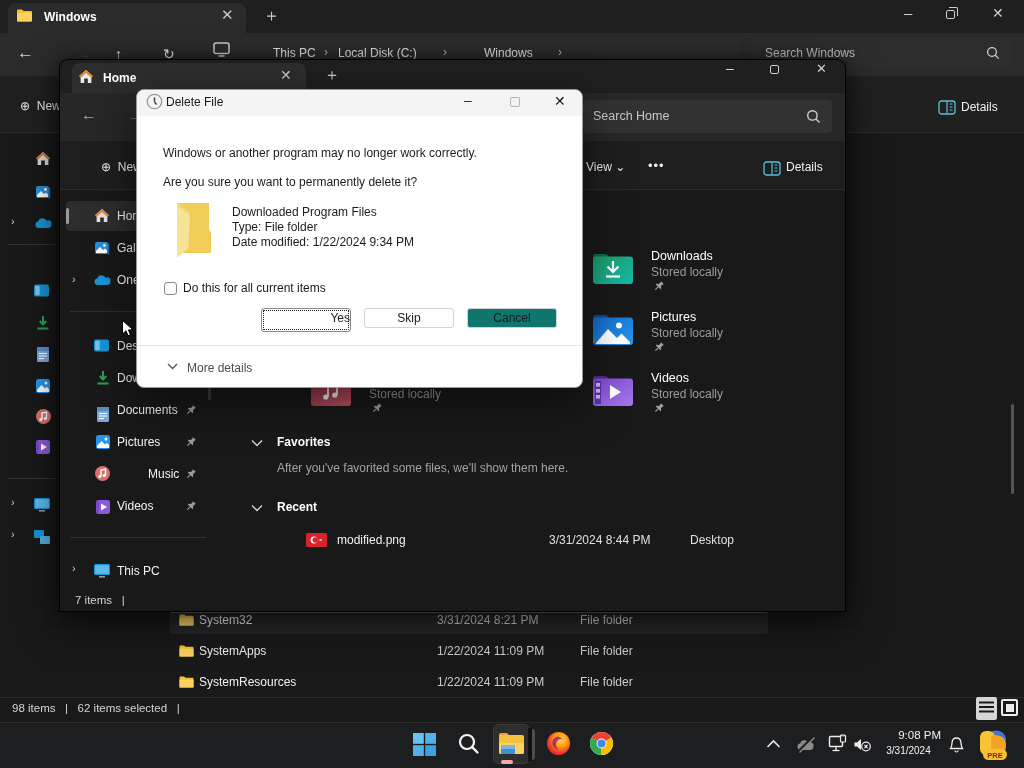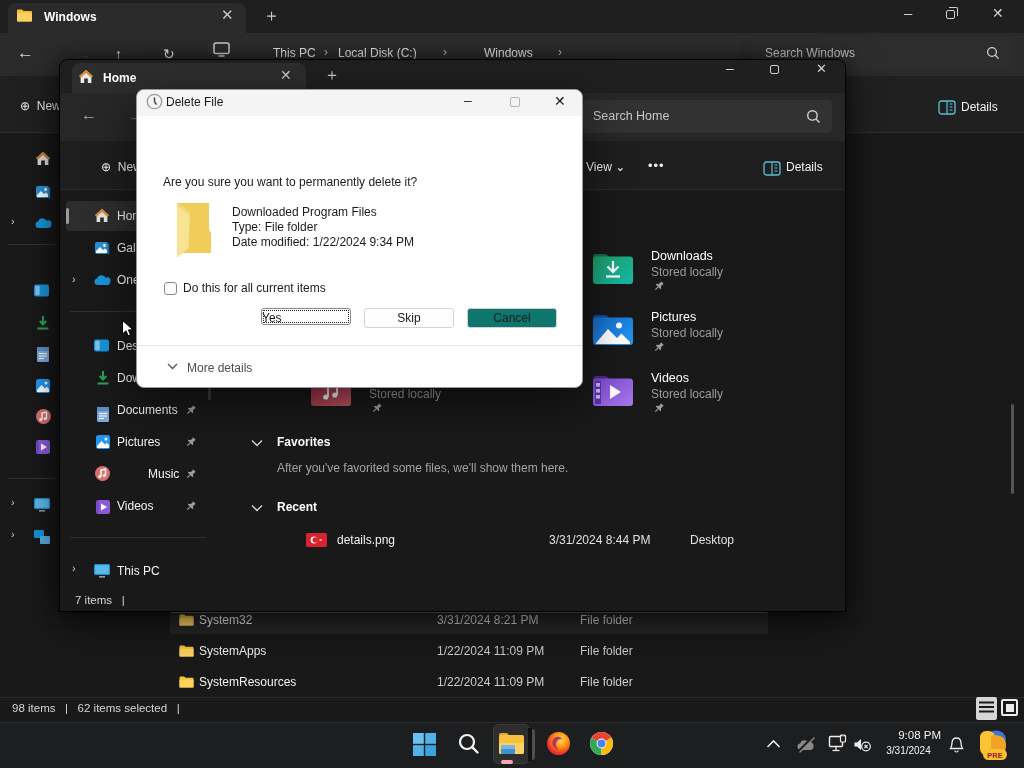--- a/index.html
+++ b/index.html
@@ -394,56 +394,57 @@
     <svg class="abs" style="left:191px;top:444px;" width="12" height="8" viewBox="0 0 12 8">
       <path d="M1 1.5 L6 6.5 L11 1.5" fill="none" stroke="#d5d5d5" stroke-width="1.4"></path>
     </svg>
     <div class="txt" style="left:217px;top:440px;font-size:12px;font-weight:bold;color:#ffffff;">Recent</div>
     <svg class="abs" style="left:246px;top:473px;" width="21" height="14" viewBox="0 0 21 14">
       <rect x="0" y="0" width="21" height="14" rx="1.5" fill="#d8232f"></rect>
       <circle cx="8" cy="7" r="3.4" fill="#fff"></circle>
       <circle cx="9.2" cy="7" r="2.7" fill="#d8232f"></circle>
       <path d="M12.5 7 L15.5 7.9 L15.5 6.1 Z" fill="#fff"></path>
     </svg>
-    <div class="txt" style="left:277px;top:473px;font-size:12px;color:#f2f2f2;">details.png</div>
+    <div class="txt" style="left:277px;top:473px;font-size:12px;color:#f2f2f2;">modified.png</div>
     <div class="txt" style="left:489px;top:473px;font-size:12px;color:#e0e0e0;">3/31/2024 8:44 PM</div>
     <div class="txt" style="left:630px;top:473px;font-size:12px;color:#e0e0e0;">Desktop</div>
 
     <div class="txt" style="left:15px;top:534px;font-size:11.5px;color:#d5d5d5;">7 items&nbsp;&nbsp;&nbsp;|</div>
   </div>
 
   <div id="dialog" class="abs" style="left:136px;top:89px;width:447px;height:299px;background:#ffffff;border:1px solid #9a9a9a;border-radius:8px;box-shadow:0 14px 45px rgba(0,0,0,0.55);color:#1a1a1a;">
     <div class="abs" style="left:0;top:0;width:445px;height:26px;background:#f4f4f4;border-radius:8px 8px 0 0;"></div>
 
     <svg class="abs" style="left:9px;top:3px;" width="17" height="17" viewBox="0 0 17 17">
       <circle cx="8.5" cy="8.5" r="7.2" fill="none" stroke="#9a9a9a" stroke-width="1.3"></circle>
       <line x1="8.5" y1="8.7" x2="8.5" y2="4.4" stroke="#444" stroke-width="1.5"></line>
       <line x1="8.5" y1="8.7" x2="10.6" y2="11.6" stroke="#444" stroke-width="1.5"></line>
     </svg>
     <div class="txt" style="left:29px;top:5px;font-size:12px;color:#191919;">Delete File</div>
     <div class="txt" style="left:327px;top:2px;font-size:14px;color:#333;">–</div>
     <div class="abs" style="left:373px;top:7px;width:10px;height:10px;border:1px solid #b5b5b5;border-radius:2px;"></div>
     <div class="txt" style="left:417px;top:3px;font-size:14px;color:#1a1a1a;">✕</div>
 
+    <div class="txt" style="left:26px;top:56px;font-size:12px;color:#1b1b1b;">Windows or another program may no longer work correctly.</div>
     <div class="txt" style="left:26px;top:85px;font-size:12px;color:#1b1b1b;">Are you sure you want to permanently delete it?</div>
 
     <svg class="abs" style="left:36px;top:111px;" width="40" height="56" viewBox="0 0 40 56">
       <path d="M4 2 L36 2 L36 27 Q36 30 38 31 L38 52 L8 52 Z" fill="#f0cd59"></path>
       <path d="M4 2 L17 11 L15.5 47 L4 57 Z" fill="#f7e394"></path>
       <path d="M4 2 L17 11 L16.8 14 L4 5 Z" fill="#edd275" opacity="0.7"></path>
     </svg>
 
     <div class="txt" style="left:95px;top:115px;font-size:12px;color:#1b1b1b;">Downloaded Program Files</div>
     <div class="txt" style="left:95px;top:130px;font-size:12px;color:#1b1b1b;">Type: File folder</div>
     <div class="txt" style="left:95px;top:145px;font-size:12px;color:#1b1b1b;">Date modified: 1/22/2024 9:34 PM</div>
 
     <div class="abs" style="left:27px;top:192px;width:13px;height:13px;border:1px solid #898989;border-radius:3px;background:#fdfdfd;"></div>
     <div class="txt" style="left:46px;top:191px;font-size:12px;color:#1b1b1b;">Do this for all current items</div>
 
-    <div class="abs" style="left:124px;top:218px;width:90px;height:17px;background:#fefefe;border:1px solid #8a8a8a;border-radius:3px;outline:1px dotted #222;outline-offset:-3px;text-align:left;font-size:12px;line-height:18px;">Yes</div>
+    <div class="abs" style="left:124px;top:218px;width:90px;height:24px;background:#fefefe;border:1px solid #8a8a8a;border-radius:3px;outline:1px dotted #222;outline-offset:-3px;text-align:right;font-size:12px;line-height:18px;">Yes</div>
     <div class="abs" style="left:227px;top:218px;width:90px;height:20px;background:#fefefe;border:1px solid #d2d2d2;border-radius:3px;text-align:center;font-size:12px;line-height:18px;">Skip</div>
     <div class="abs" style="left:330px;top:218px;width:90px;height:20px;background:#0f766e;border:1px solid #d2d2d2;border-radius:3px;text-align:center;font-size:12px;line-height:18px;">Cancel</div>
 
     <div class="abs" style="left:0;top:255px;width:445px;height:1px;background:#e5e5e5;"></div>
     <svg class="abs" style="left:30px;top:273px;" width="11" height="7" viewBox="0 0 11 7">
       <path d="M1 1 L5.5 5.5 L10 1" fill="none" stroke="#555" stroke-width="1.3"></path>
     </svg>
     <div class="txt" style="left:50px;top:271px;font-size:12px;color:#4d4d4d;">More details</div>
   </div>
 

